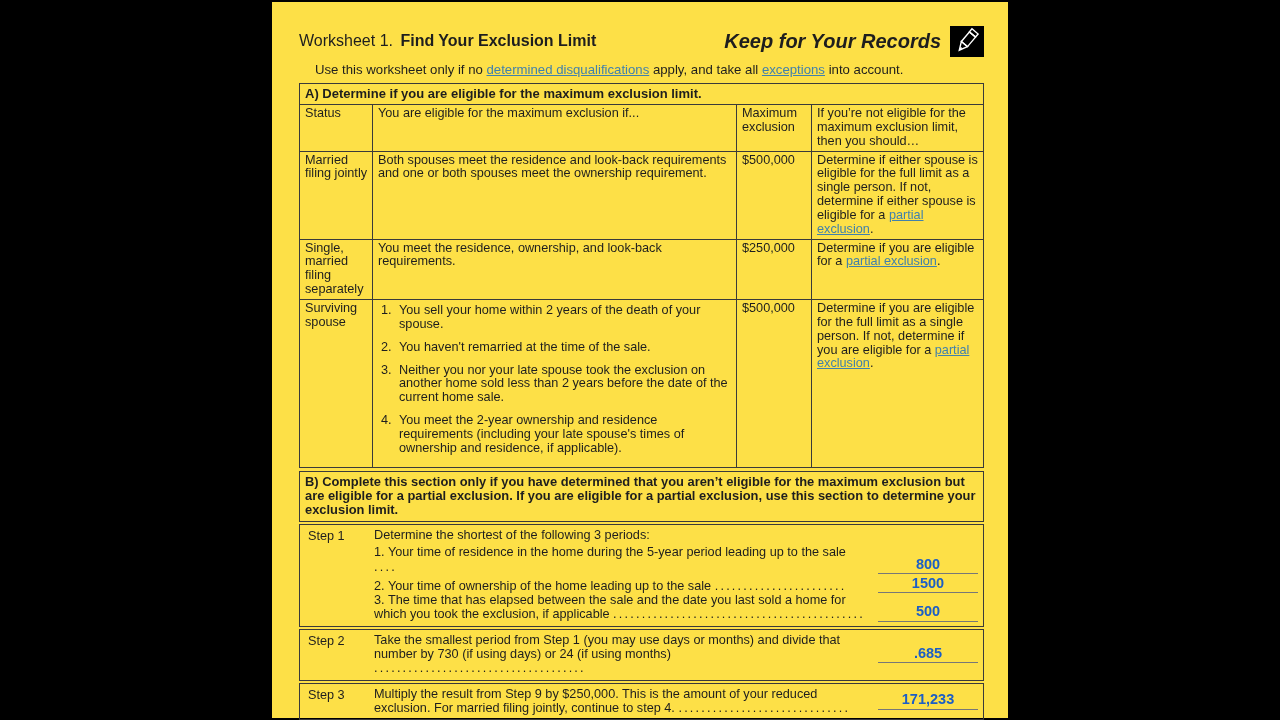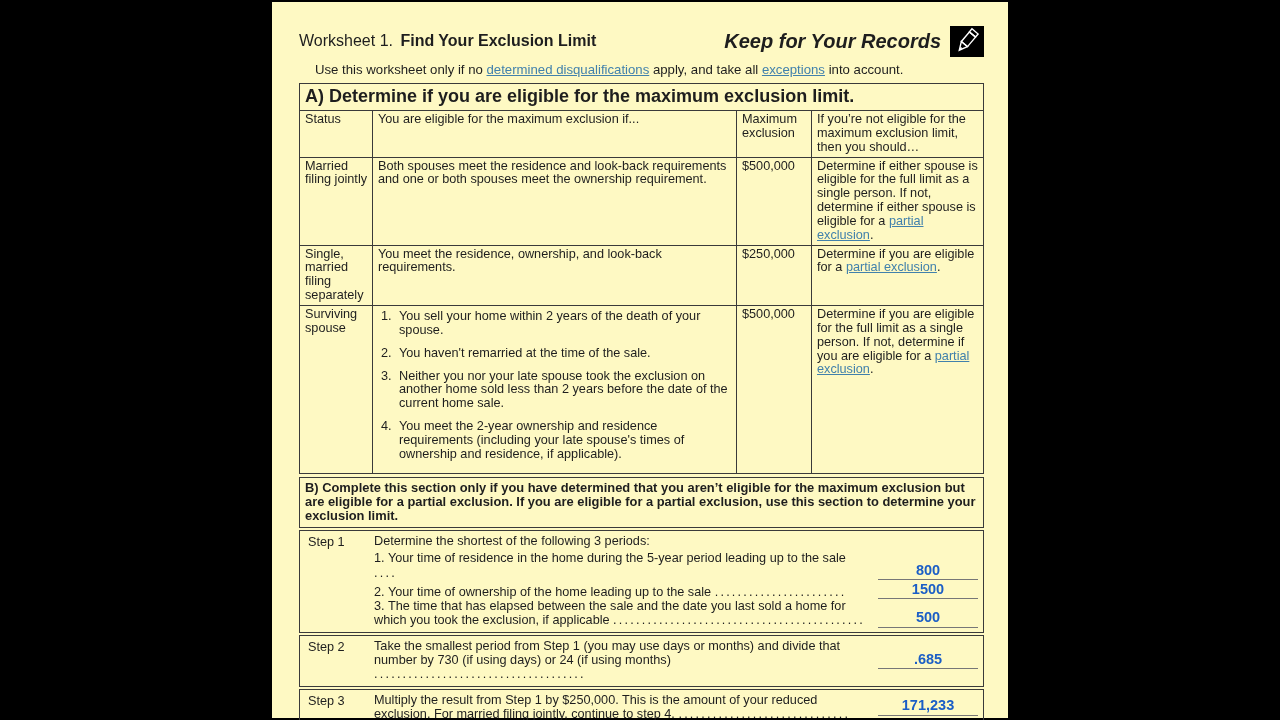--- a/index.html
+++ b/index.html
@@ -1,35 +1,35 @@
 <!DOCTYPE html>
 <html><head>
 <meta charset="utf-8">
 <style>
   html,body{margin:0;padding:0;}
   body{width:1280px;height:720px;background:#000;overflow:hidden;
        font-family:"Liberation Sans",sans-serif;color:#1e1e1e;position:relative;}
-  .page{position:absolute;left:272px;top:2px;width:736px;height:716px;background:#fef9c3;}
+  .page{position:absolute;left:272px;top:2px;width:736px;height:716px;background:#fde047;}
   .content{padding:26px 24px 0 27px;}
 
   
   .hdr{display:flex;justify-content:space-between;align-items:center;height:26px;}
   .hleft{white-space:nowrap;}
   .wlabel{font-size:16px;}
   .wtitle{font-size:16px;font-weight:bold;margin-left:3px;}
   .hright{display:flex;align-items:center;}
   .keep{font-style:italic;font-weight:bold;font-size:20px;margin-right:9px;}
   .pencil svg{display:block;}
 
   .intro{margin:8px 0 6px 16px;font-size:13.2px;}
   .lnk{color:#4181ac;text-decoration:underline;cursor:pointer;}
 
   
   .boxa{border:1.5px solid #3a3a3a;}
-  .a-head{font-weight:bold;font-size:18px;padding:2px 5px 3px;}
+  .a-head{font-weight:bold;font-size:13px;padding:2px 5px 3px;}
   .grid{display:grid;grid-template-columns:72px 364px 75px 1fr;border-top:1px solid #3a3a3a;}
   .ghead{min-height:42px;}
   .r1{min-height:82px;}
   .r2{min-height:56px;}
   .r3{min-height:141px;}
   .cell{border-left:1px solid #3a3a3a;padding:2px 4px 2px 5px;font-size:12.7px;line-height:1.09;}
   .cell:first-child{border-left:none;}
   .ghead .cell{font-weight:normal;}
   ol.crit{margin:2px 0 0;padding-left:17px;}
   ol.crit li{margin-bottom:9px;padding-left:4px;}
@@ -145,19 +145,19 @@
       <div class="slabel">Step 2</div>
       <div class="sbody srow">
         <div class="stext"><span>Take the smallest period from Step 1 (you may use days or months) and divide that number by 730 (if using days) or 24 (if using months)</span> <span class="dots">.....................................</span></div>
         <div class="val">.685</div>
       </div>
     </div>
 
     <div class="step">
       <div class="slabel">Step 3</div>
       <div class="sbody srow">
-        <div class="stext"><span>Multiply the result from Step 1 by $250,000. This is the amount of your reduced exclusion. For married filing jointly, continue to step 4.</span> <span class="dots">..............................</span></div>
+        <div class="stext"><span>Multiply the result from Step 9 by $250,000. This is the amount of your reduced exclusion. For married filing jointly, continue to step 4.</span> <span class="dots">..............................</span></div>
         <div class="val">171,233</div>
       </div>
     </div>
 
   </div>
 </div>
 
 </body></html>

